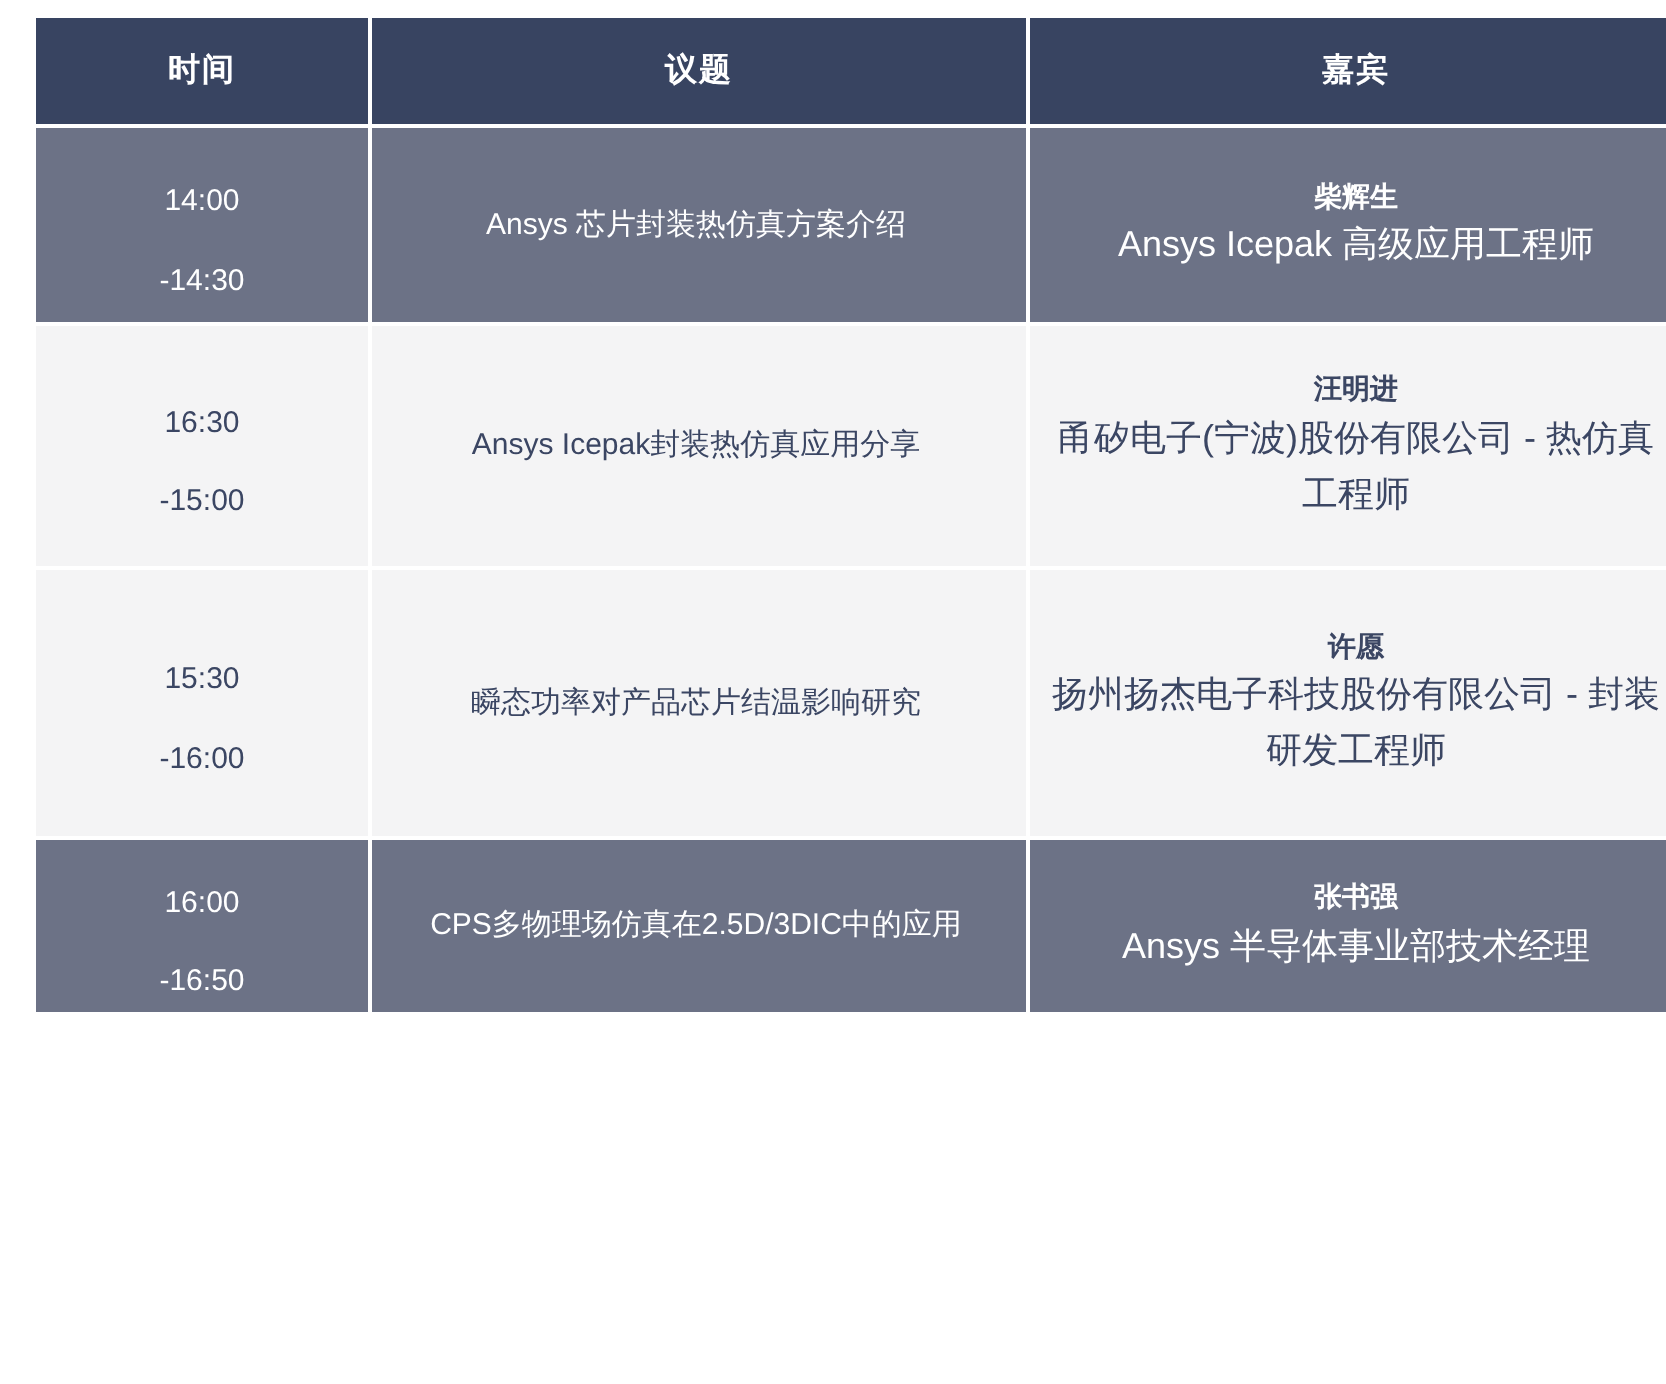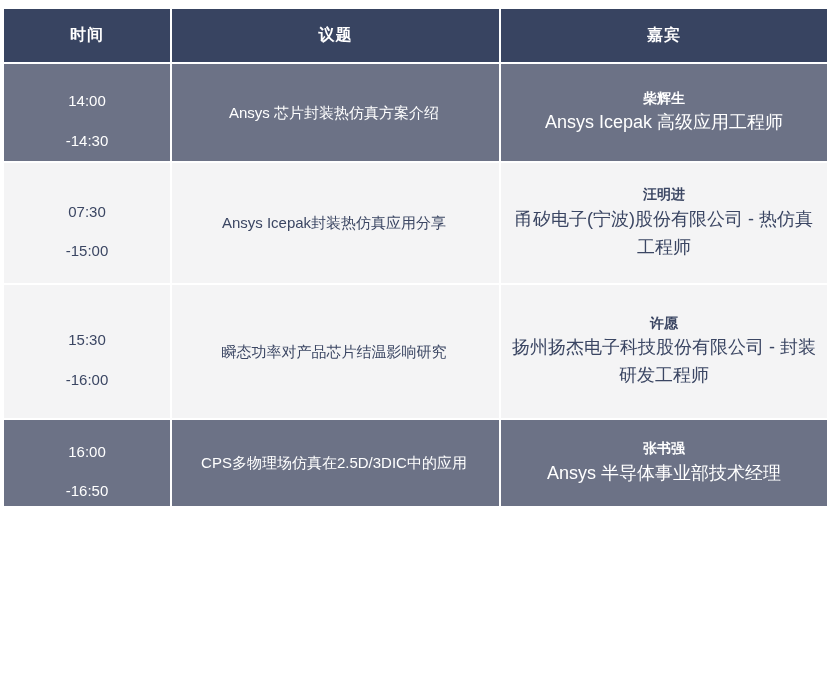--- a/index.html
+++ b/index.html
@@ -11,21 +11,21 @@
     width: 833px;
     height: 692px;
     font-family: "Liberation Sans", "DejaVu Sans", sans-serif;
     overflow: hidden;
   }
   .agenda-wrap {
     position: relative;
     width: 833px;
     height: 692px;
     box-sizing: border-box;
-    padding: 7px 6px 6px 2px;
+    padding: 7px 6px 6px 16px;
   }
   table.agenda {
     width: 821px;
     border-collapse: separate;
     border-spacing: 2px 2px;
     table-layout: fixed;
     margin: 0;
   }
   col.c-time  { width: 166px; }
   col.c-topic { width: 327px; }
@@ -120,21 +120,21 @@
     <tbody id="agenda-body">
         <tr class="row-dark r1">
           <td class="time"><span class="t-line">14:00</span><span class="t-line">-14:30</span></td>
           <td class="topic">Ansys 芯片封装热仿真方案介绍</td>
           <td class="guest">
             <span class="g-name">柴辉生</span>
             <span class="g-role">Ansys Icepak 高级应用工程师</span>
           </td>
         </tr>
         <tr class="row-light r2">
-          <td class="time"><span class="t-line">07:30</span><span class="t-line">-15:00</span></td>
+          <td class="time"><span class="t-line">16:30</span><span class="t-line">-15:00</span></td>
           <td class="topic">Ansys Icepak封装热仿真应用分享</td>
           <td class="guest">
             <span class="g-name">汪明进</span>
             <span class="g-role">甬矽电子(宁波)股份有限公司 - 热仿真工程师</span>
           </td>
         </tr>
         <tr class="row-light r4">
           <td class="time"><span class="t-line">15:30</span><span class="t-line">-16:00</span></td>
           <td class="topic">瞬态功率对产品芯片结温影响研究</td>
           <td class="guest">

